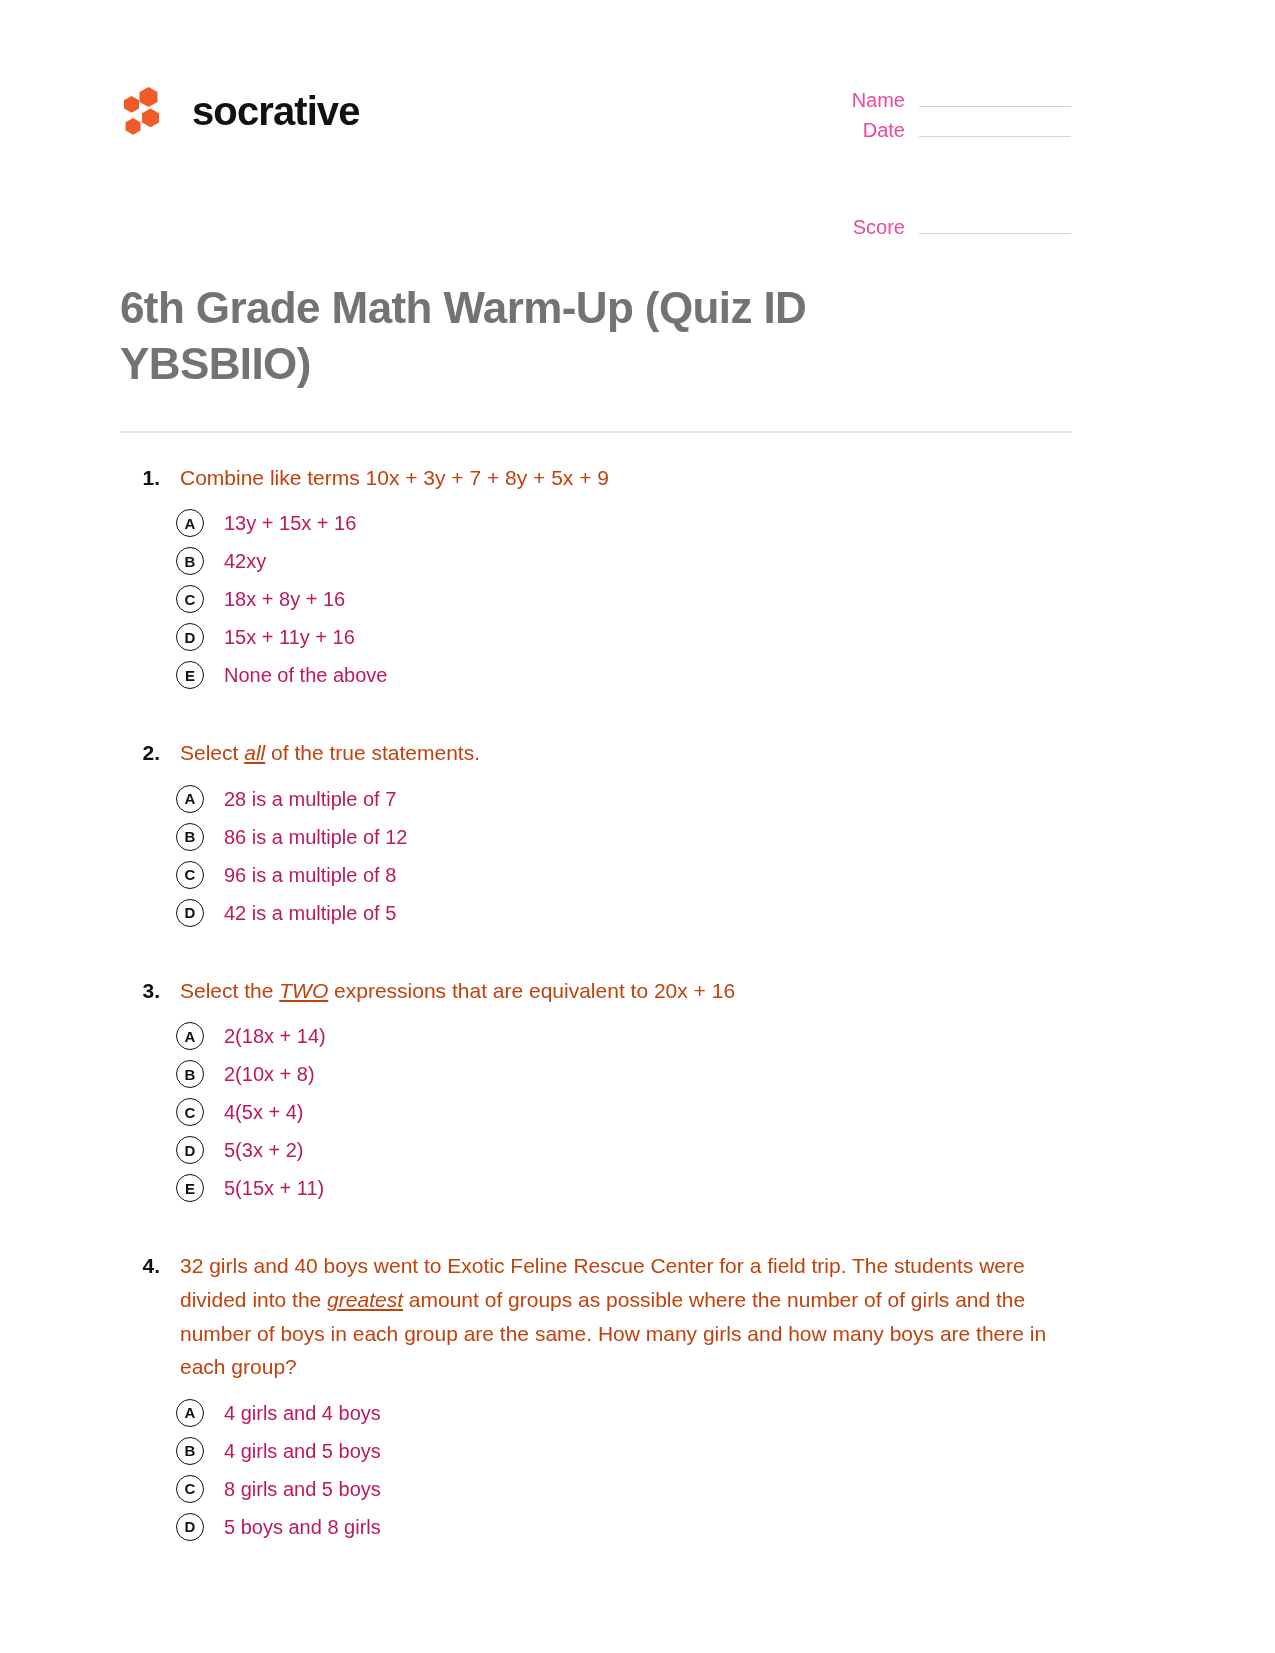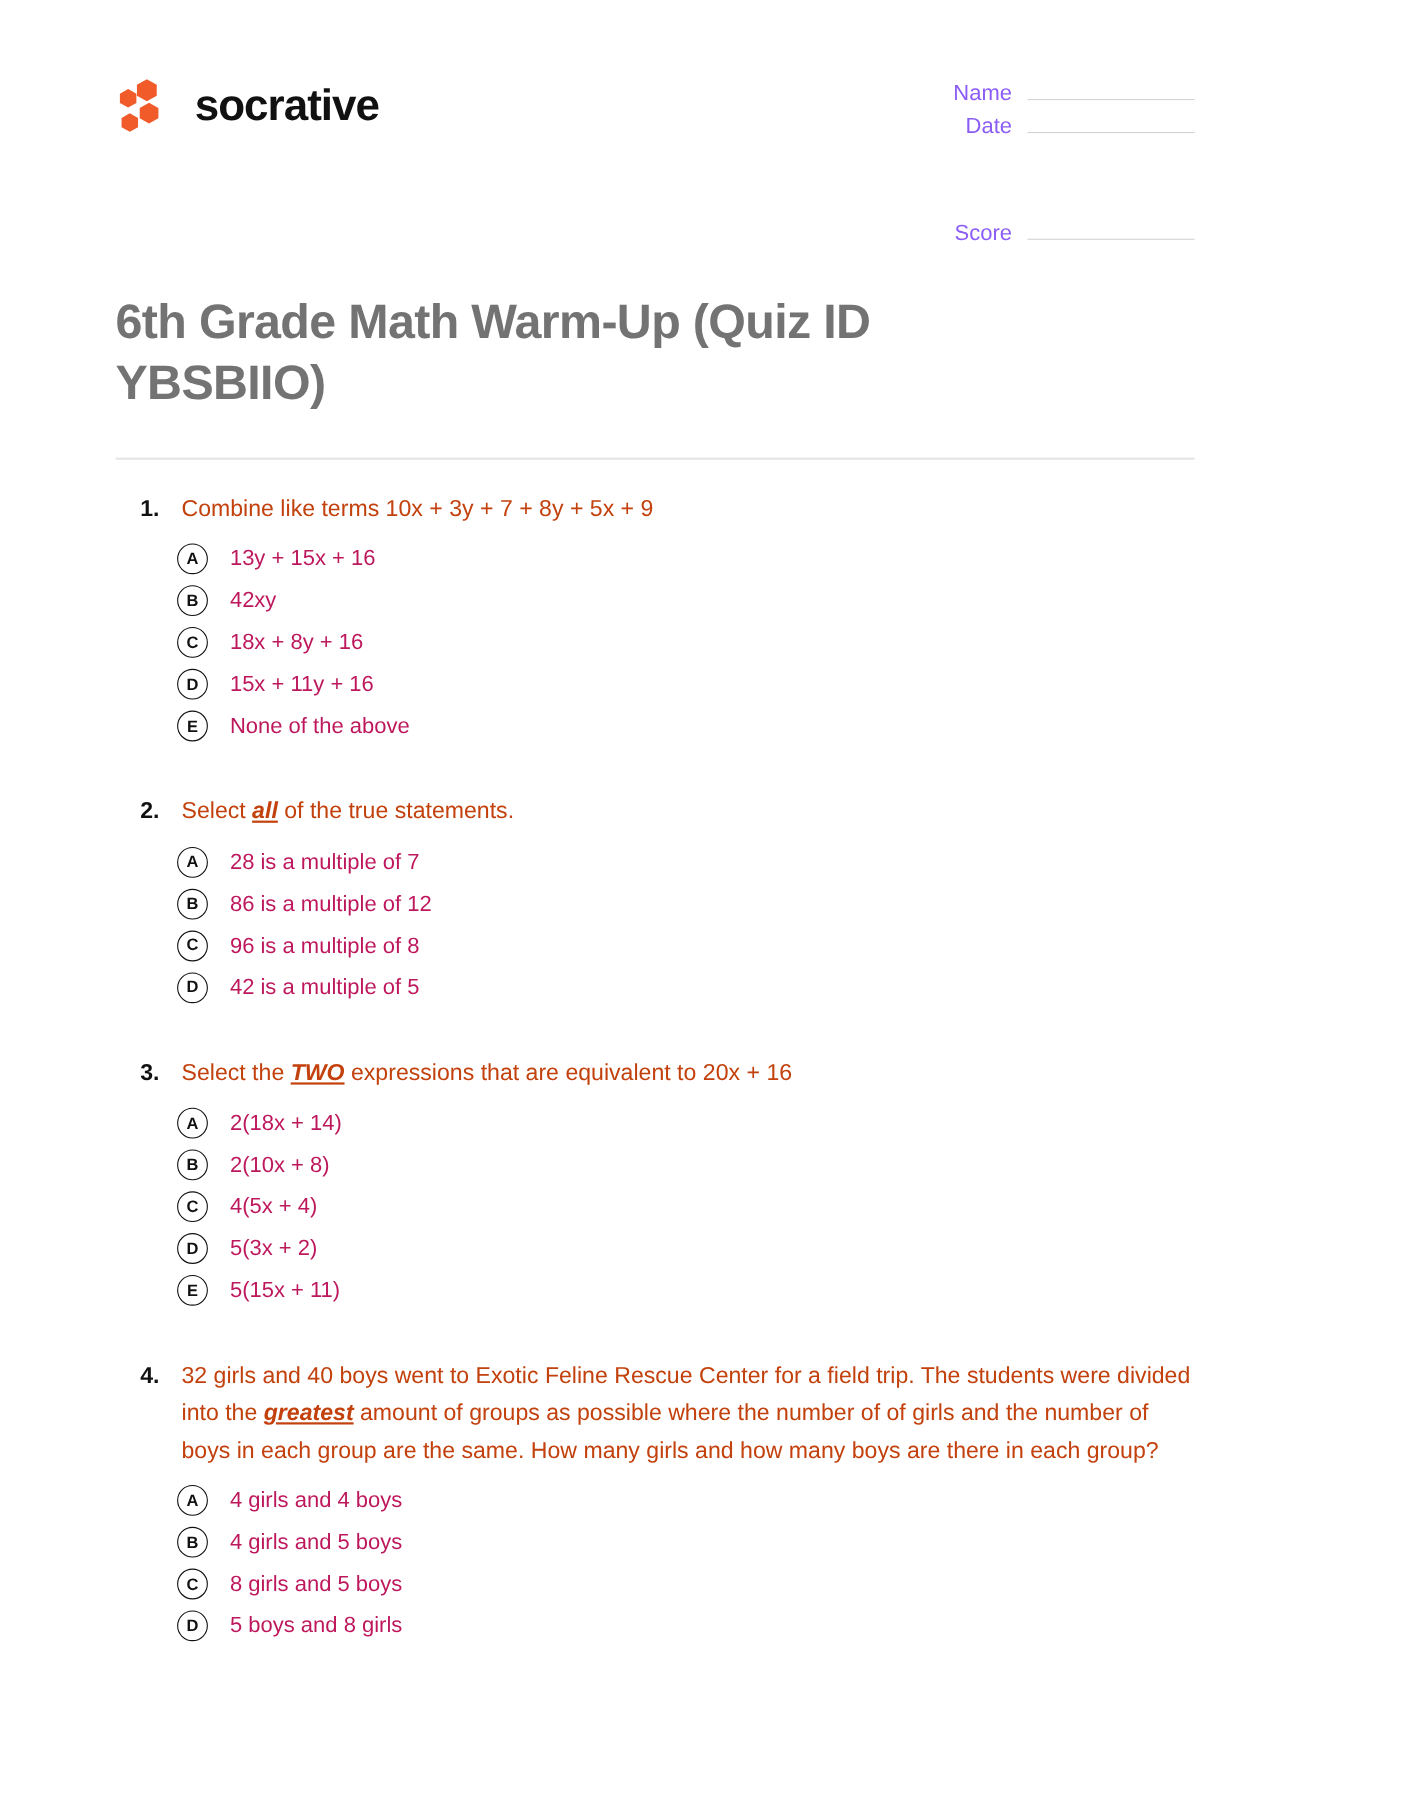--- a/index.html
+++ b/index.html
@@ -13,21 +13,21 @@
     height: 1653px;
     font-family: "Liberation Sans", sans-serif;
     color: #1a1a1a;
     -webkit-font-smoothing: antialiased;
   }
 
   .page {
     position: relative;
     width: 1258px;
     min-height: 1653px;
-    padding: 0;
+    padding: 15px;
     background: #ffffff;
   }
 
   
   .header {
     display: flex;
     align-items: flex-start;
     justify-content: space-between;
     padding: 62px 172px 0 105px;
   }
@@ -56,21 +56,21 @@
   }
   .meta-row {
     display: flex;
     align-items: baseline;
     justify-content: flex-end;
     gap: 14px;
     margin-bottom: 7px;
   }
   .meta-label {
     font-size: 20px;
-    color: #8b5cf6;
+    color: #ec4899;
     white-space: nowrap;
   }
   .meta-line {
     display: block;
     width: 152px;
     height: 0;
     border-bottom: 1.5px solid #d2d4d6;
   }
   .meta-row.score {
     margin-top: 74px;
@@ -121,21 +121,21 @@
     color: #111111;
     line-height: 1.6;
   }
   .q-text {
     flex: 1 1 auto;
     font-size: 21px;
     line-height: 1.6;
     color: #c2410c;
   }
   .q-text .emph {
-    font-weight: 700;
+    font-weight: 400;
     font-style: italic;
     text-decoration: underline;
   }
 
   .options { }
   .option {
     display: flex;
     align-items: center;
     gap: 0;
     margin-bottom: 8px;

